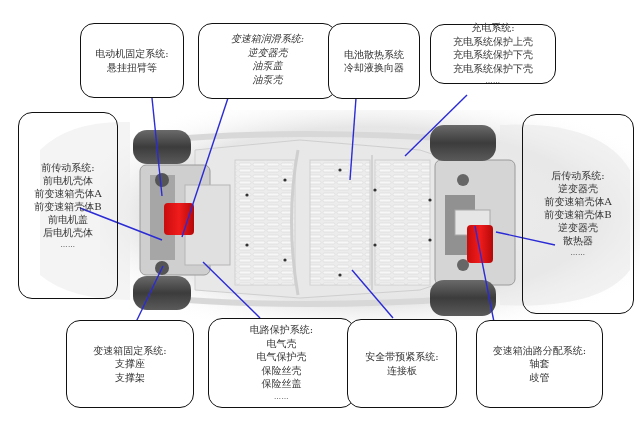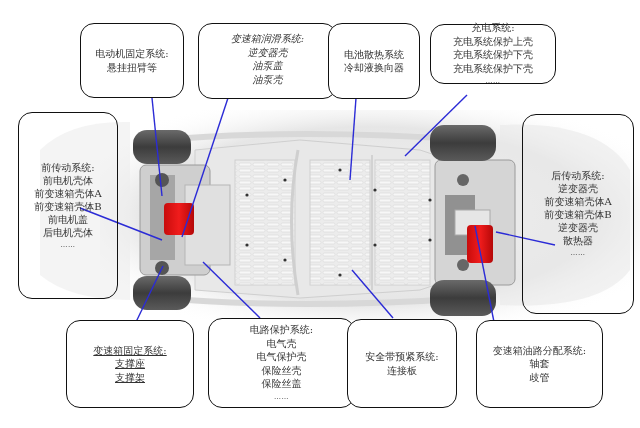--- a/index.html
+++ b/index.html
@@ -164,21 +164,21 @@
   <div class="callout side translucent" style="left:522px;top:114px;width:112px;height:200px;text-align:center;">
     <span class="title">后传动系统:</span>
     <span class="item">逆变器壳</span>
     <span class="item">前变速箱壳体A</span>
     <span class="item">前变速箱壳体B</span>
     <span class="item">逆变器壳</span>
     <span class="item">散热器</span>
     <span class="more">……</span>
   </div>
 
-  <div class="callout" style="left:66px;top:320px;width:128px;height:88px;text-decoration:underline;">
+  <div class="callout" style="left:66px;top:320px;width:128px;height:88px;">
     <span class="title">变速箱固定系统:</span>
     <span class="item">支撑座</span>
     <span class="item">支撑架</span>
   </div>
 
   <div class="callout" style="left:208px;top:318px;width:147px;height:90px;">
     <span class="title">电路保护系统:</span>
     <span class="item">电气壳</span>
     <span class="item">电气保护壳</span>
     <span class="item">保险丝壳</span>

